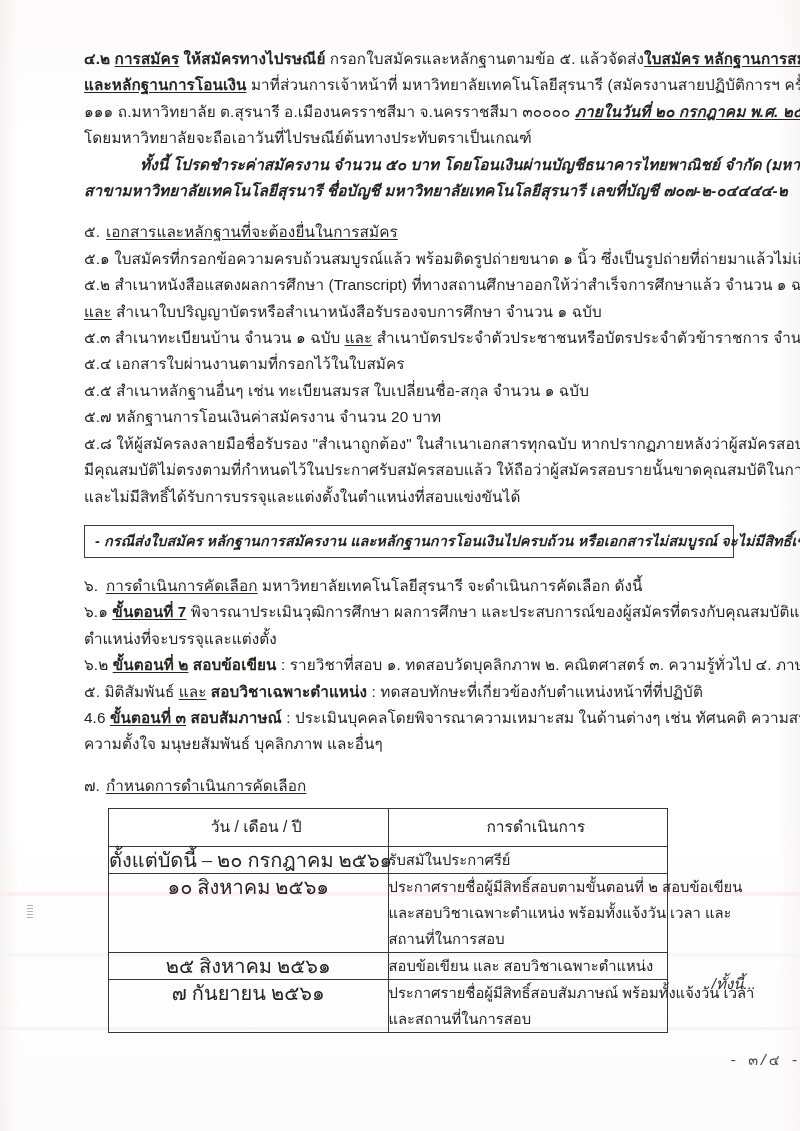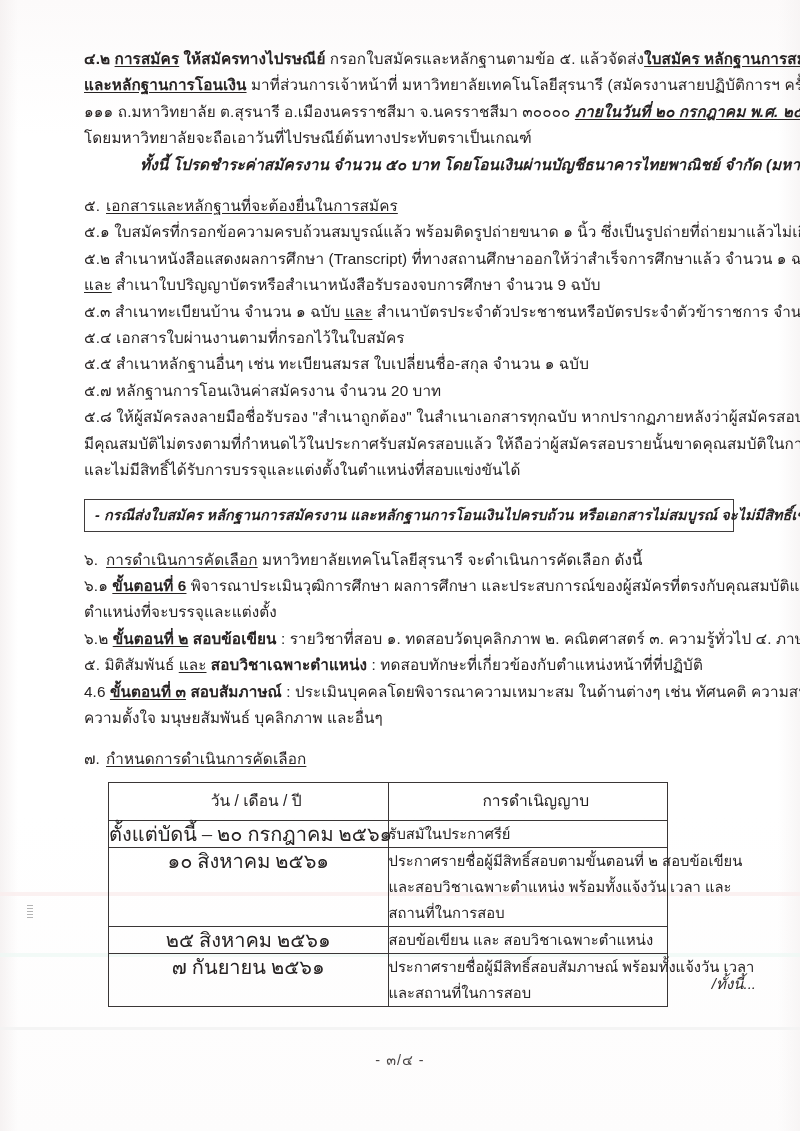--- a/index.html
+++ b/index.html
@@ -174,24 +174,25 @@
     right: 44px;
     top: 972px;
     font-size: 15px;
     color: #2b2727;
     font-style: italic;
   }
   .page-number {
     position: absolute;
     left: 0; right: 0;
     top: 1048px;
-    text-align: center;
+    text-align: right;
     font-size: 14.4px;
     color: #4a4646;
     letter-spacing: 1px;
+    font-family: Liberation Mono, monospace;
   }
 </style>
 </head>
 <body>
 
 <div class="page">
   <div class="scan-tint"></div>
   <div class="scan-edge-left"></div>
   <div class="scan-edge-right"></div>
   <div class="scan-band-a"></div>
@@ -200,32 +201,33 @@
   <div class="scan-speck"></div>
 
   <div class="content">
 
     <div id="sec42">
         <div class="line"><span class="b">๔.๒ </span><span class="bu">การสมัคร</span><span class="b"> ให้สมัครทางไปรษณีย์</span><span> กรอกใบสมัครและหลักฐานตามข้อ ๕. แล้วจัดส่ง</span><span class="bu">ใบสมัคร หลักฐานการสมัครงาน</span></div>
         <div class="line"><span class="bu">และหลักฐานการโอนเงิน</span><span> มาที่ส่วนการเจ้าหน้าที่ มหาวิทยาลัยเทคโนโลยีสุรนารี (สมัครงานสายปฏิบัติการฯ ครั้งที่ ๗/๒๕๖๑)</span></div>
         <div class="line"><span>๑๑๑ ถ.มหาวิทยาลัย ต.สุรนารี อ.เมืองนครราชสีมา จ.นครราชสีมา ๓๐๐๐๐ </span><span class="biu">ภายในวันที่ ๒๐ กรกฎาคม พ.ศ. ๒๕๖๑</span></div>
         <div class="line"><span>โดยมหาวิทยาลัยจะถือเอาวันที่ไปรษณีย์ต้นทางประทับตราเป็นเกณฑ์</span></div>
         <div class="line indent-1"><span class="bi">ทั้งนี้ โปรดชำระค่าสมัครงาน จำนวน ๕๐ บาท โดยโอนเงินผ่านบัญชีธนาคารไทยพาณิชย์ จำกัด (มหาชน)</span></div>
+        <div class="line"><span class="bi">สาขามหาวิทยาลัยเทคโนโลยีสุรนารี ชื่อบัญชี มหาวิทยาลัยเทคโนโลยีสุรนารี เลขที่บัญชี ๗๐๗-๒-๐๔๔๔๔-๒</span></div>
       </div>
 
     <div class="gap-md"></div>
 
     <div class="line">
       <span class="heading-num">๕.</span><span class="u">เอกสารและหลักฐานที่จะต้องยื่นในการสมัคร</span>
     </div>
 
     <div id="sec5">
         <div class="line"><span>๕.๑ ใบสมัครที่กรอกข้อความครบถ้วนสมบูรณ์แล้ว พร้อมติดรูปถ่ายขนาด ๑ นิ้ว ซึ่งเป็นรูปถ่ายที่ถ่ายมาแล้วไม่เกิน ๖ เดือน</span></div>
         <div class="line"><span>๕.๒ สำเนาหนังสือแสดงผลการศึกษา (Transcript) ที่ทางสถานศึกษาออกให้ว่าสำเร็จการศึกษาแล้ว จำนวน ๑ ฉบับ</span></div>
-        <div class="line"><span class="u">และ</span><span> สำเนาใบปริญญาบัตรหรือสำเนาหนังสือรับรองจบการศึกษา จำนวน 9 ฉบับ</span></div>
+        <div class="line"><span class="u">และ</span><span> สำเนาใบปริญญาบัตรหรือสำเนาหนังสือรับรองจบการศึกษา จำนวน ๑ ฉบับ</span></div>
         <div class="line"><span>๕.๓ สำเนาทะเบียนบ้าน จำนวน ๑ ฉบับ </span><span class="u">และ</span><span> สำเนาบัตรประจำตัวประชาชนหรือบัตรประจำตัวข้าราชการ จำนวน ๑ ฉบับ</span></div>
         <div class="line"><span>๕.๔ เอกสารใบผ่านงานตามที่กรอกไว้ในใบสมัคร</span></div>
         <div class="line"><span>๕.๕ สำเนาหลักฐานอื่นๆ เช่น ทะเบียนสมรส ใบเปลี่ยนชื่อ-สกุล จำนวน ๑ ฉบับ</span></div>
         <div class="line"><span>๕.๗ หลักฐานการโอนเงินค่าสมัครงาน จำนวน 20 บาท</span></div>
         <div class="line"><span>๕.๘ ให้ผู้สมัครลงลายมือชื่อรับรอง "สำเนาถูกต้อง" ในสำเนาเอกสารทุกฉบับ หากปรากฏภายหลังว่าผู้สมัครสอบรายใด</span></div>
         <div class="line"><span>มีคุณสมบัติไม่ตรงตามที่กำหนดไว้ในประกาศรับสมัครสอบแล้ว ให้ถือว่าผู้สมัครสอบรายนั้นขาดคุณสมบัติในการสมัคร</span></div>
         <div class="line"><span>และไม่มีสิทธิ์ได้รับการบรรจุและแต่งตั้งในตำแหน่งที่สอบแข่งขันได้</span></div>
       </div>
 
     <div class="gap-md"></div>
@@ -234,42 +236,42 @@
       <div class="line">- กรณีส่งใบสมัคร หลักฐานการสมัครงาน และหลักฐานการโอนเงินไปครบถ้วน หรือเอกสารไม่สมบูรณ์ จะไม่มีสิทธิ์เข้าสอบ -</div>
     </div>
 
     <div class="gap-md"></div>
 
     <div class="line">
       <span class="heading-num">๖.</span><span class="u">การดำเนินการคัดเลือก</span><span> มหาวิทยาลัยเทคโนโลยีสุรนารี จะดำเนินการคัดเลือก ดังนี้</span>
     </div>
 
     <div id="sec6">
-        <div class="line"><span>๖.๑ </span><span class="bu">ขั้นตอนที่ 6</span><span> พิจารณาประเมินวุฒิการศึกษา ผลการศึกษา และประสบการณ์ของผู้สมัครที่ตรงกับคุณสมบัติและ</span></div>
+        <div class="line"><span>๖.๑ </span><span class="bu">ขั้นตอนที่ 7</span><span> พิจารณาประเมินวุฒิการศึกษา ผลการศึกษา และประสบการณ์ของผู้สมัครที่ตรงกับคุณสมบัติและ</span></div>
         <div class="line"><span>ตำแหน่งที่จะบรรจุและแต่งตั้ง</span></div>
         <div class="line"><span>๖.๒ </span><span class="bu">ขั้นตอนที่ ๒</span><span> </span><span class="b">สอบข้อเขียน</span><span> : รายวิชาที่สอบ ๑. ทดสอบวัดบุคลิกภาพ ๒. คณิตศาสตร์ ๓. ความรู้ทั่วไป ๔. ภาษาอังกฤษ</span></div>
         <div class="line"><span>๕. มิติสัมพันธ์ </span><span class="u">และ</span><span> </span><span class="b">สอบวิชาเฉพาะตำแหน่ง</span><span> : ทดสอบทักษะที่เกี่ยวข้องกับตำแหน่งหน้าที่ที่ปฏิบัติ</span></div>
         <div class="line"><span>4.6 </span><span class="bu">ขั้นตอนที่ ๓</span><span> </span><span class="b">สอบสัมภาษณ์</span><span> : ประเมินบุคคลโดยพิจารณาความเหมาะสม ในด้านต่างๆ เช่น ทัศนคติ ความสนใจ</span></div>
         <div class="line"><span>ความตั้งใจ มนุษยสัมพันธ์ บุคลิกภาพ และอื่นๆ</span></div>
       </div>
 
     <div class="gap-md"></div>
 
     <div class="line">
       <span class="heading-num">๗.</span><span class="u">กำหนดการดำเนินการคัดเลือก</span>
     </div>
 
     <div class="gap-sm"></div>
 
     <div class="table-wrap">
       <table class="schedule">
         <thead>
           <tr>
             <th class="col-date">วัน / เดือน / ปี</th>
-            <th>การดำเนิญญาบ</th>
+            <th>การดำเนินการ</th>
           </tr>
         </thead>
         <tbody id="schedule-body">
             <tr>
               <td class="col-date">
                 <div class="date-line date-first">ตั้งแต่บัดนี้ – ๒๐ กรกฎาคม ๒๕๖๑</div>
               </td>
               <td class="col-action">
                 <div class="act-line">รับสมัในประกาศรีย์</div>
               </td>

